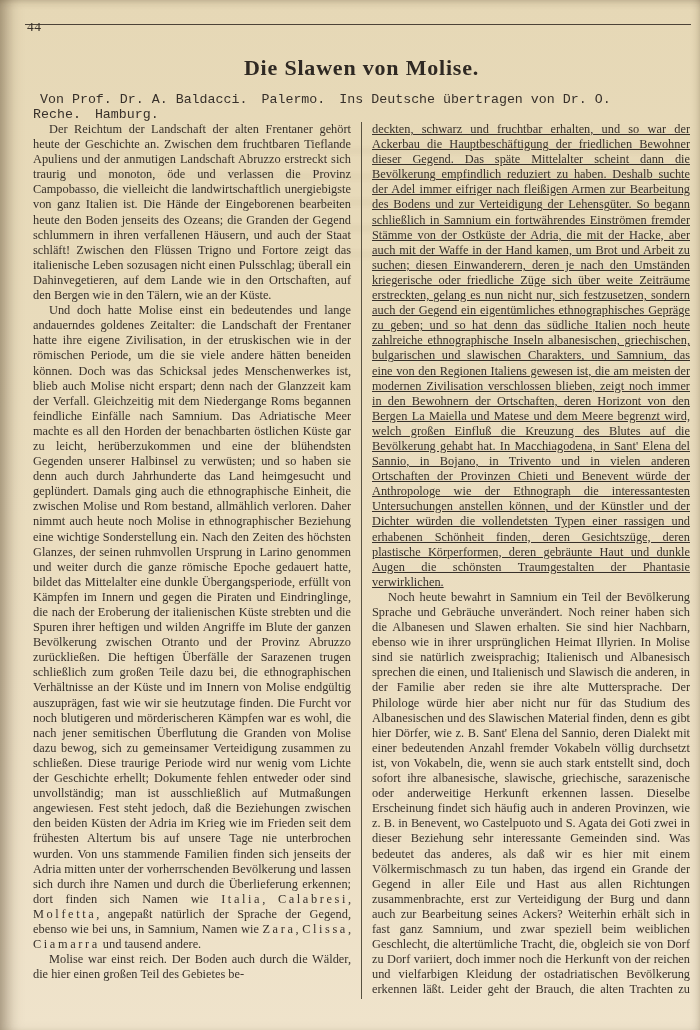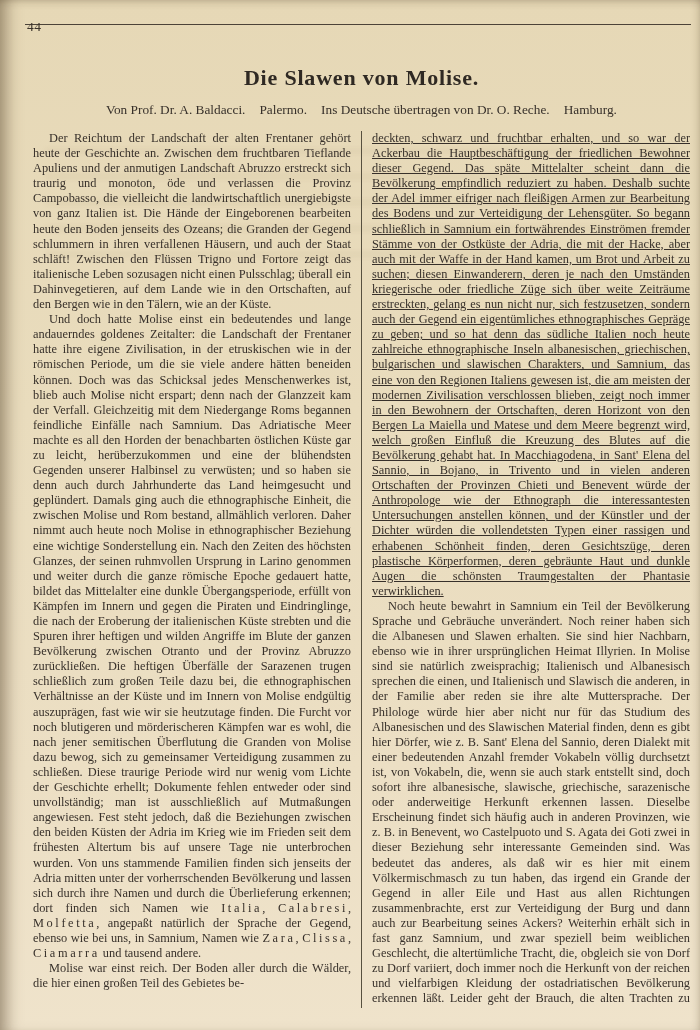--- a/index.html
+++ b/index.html
@@ -29,32 +29,32 @@
     font-size:13.5px;letter-spacing:.6px;color:#3b332b;
     text-align:right;
   }
   .hdr .pn{position:absolute;left:-6px;top:19px;}
   .header-rule{
     border:none;border-top:1.7px solid #4c4338;
     margin:5px 0 0 -8px;width:666px;
   }
   h1.title{
     position:relative;z-index:1;
-    margin:40px 0 0;text-align:center;
+    margin:30px 0 0;text-align:center;
     font-size:22px;font-weight:bold;letter-spacing:.8px;color:#2f2923;
   }
   .byline{
     position:relative;z-index:1;
-    margin:11px 0 0;text-align:center;
-    font-size:13.3px;color:#37302a;
+    margin:11px 0 0;
+    font-size:13.3px;color:#37302a;font-family:Liberation Mono, monospace;
   }
   .byline span{margin:0 7px;}
   .columns{
     position:relative;z-index:1;
-    display:flex;margin-top:13px;
+    display:flex;
     height:877px;overflow:hidden;
   }
   .col{
     width:318px;flex:0 0 318px;
     font-size:12.35px;line-height:15.1px;
     text-align:justify;color:#37302a;
   }
   .col-divider{
     flex:0 0 1px;width:1px;margin:0 10px;
     background:#57503f;
@@ -75,21 +75,21 @@
   <hr class="header-rule">
 
   <h1 class="title">Die Slawen von Molise.</h1>
 
   <p class="byline" id="byline"><span>Von Prof. Dr. A. Baldacci.</span><span>Palermo.</span><span>Ins Deutsche übertragen von Dr. O. Reche.</span><span>Hamburg.</span></p>
 
   <main class="columns">
     <section class="col" id="col-left">
         <p class="para">Der Reichtum der Landschaft der alten Frentaner gehört heute der Geschichte an.  Zwischen dem fruchtbaren Tieflande Apuliens und der anmutigen Landschaft Abruzzo erstreckt sich traurig und monoton, öde und verlassen die Provinz Campobasso, die vielleicht die landwirtschaftlich unergiebigste von ganz Italien ist.  Die Hände der Eingeborenen bearbeiten heute den Boden jenseits des Ozeans; die Granden der Gegend schlummern in ihren verfallenen Häusern, und auch der Staat schläft! Zwischen den Flüssen Trigno und Fortore zeigt das italienische Leben sozusagen nicht einen Pulsschlag; überall ein Dahinvegetieren, auf dem Lande wie in den Ortschaften, auf den Bergen wie in den Tälern, wie an der Küste.</p>
         <p class="para">Und doch hatte Molise einst ein bedeutendes und lange andauerndes goldenes Zeitalter: die Landschaft der Frentaner hatte ihre eigene Zivilisation, in der etruskischen wie in der römischen Periode, um die sie viele andere hätten beneiden können.  Doch was das Schicksal jedes Menschenwerkes ist, blieb auch Molise nicht erspart; denn nach der Glanzzeit kam der Verfall.  Gleichzeitig mit dem Niedergange Roms begannen feindliche Einfälle nach Samnium.  Das Adriatische Meer machte es all den Horden der benachbarten östlichen Küste gar zu leicht, herüberzukommen und eine der blühendsten Gegenden unserer Halbinsel zu verwüsten; und so haben sie denn auch durch Jahrhunderte das Land heimgesucht und geplündert.  Damals ging auch die ethnographische Einheit, die zwischen Molise und Rom bestand, allmählich verloren.  Daher nimmt auch heute noch Molise in ethnographischer Beziehung eine wichtige Sonderstellung ein. Nach den Zeiten des höchsten Glanzes, der seinen ruhmvollen Ursprung in Larino genommen und weiter durch die ganze römische Epoche gedauert hatte, bildet das Mittelalter eine dunkle Übergangsperiode, erfüllt von Kämpfen im Innern und gegen die Piraten und Eindringlinge, die nach der Eroberung der italienischen Küste strebten und die Spuren ihrer heftigen und wilden Angriffe im Blute der ganzen Bevölkerung zwischen Otranto und der Provinz Abruzzo zurückließen.  Die heftigen Überfälle der Sarazenen trugen schließlich zum großen Teile dazu bei, die ethnographischen Verhältnisse an der Küste und im Innern von Molise endgültig auszuprägen, fast wie wir sie heutzutage finden.  Die Furcht vor noch blutigeren und mörderischeren Kämpfen war es wohl, die nach jener semitischen Überflutung die Granden von Molise dazu bewog, sich zu gemeinsamer Verteidigung zusammen zu schließen.  Diese traurige Periode wird nur wenig vom Lichte der Geschichte erhellt; Dokumente fehlen entweder oder sind unvollständig; man ist ausschließlich auf Mutmaßungen angewiesen. Fest steht jedoch, daß die Beziehungen zwischen den beiden Küsten der Adria im Krieg wie im Frieden seit dem frühesten Altertum bis auf unsere Tage nie unterbrochen wurden.  Von uns stammende Familien finden sich jenseits der Adria mitten unter der vorherrschenden Bevölkerung und lassen sich durch ihre Namen und durch die Überlieferung erkennen; dort finden sich Namen wie <span class="sperr">Italia</span>, <span class="sperr">Calabresi</span>, <span class="sperr">Molfetta</span>, angepaßt natürlich der Sprache der Gegend, ebenso wie bei uns, in Samnium, Namen wie <span class="sperr">Zara</span>, <span class="sperr">Clissa</span>, <span class="sperr">Ciamarra</span> und tausend andere.</p>
-        <p class="para">Molise war einst reich.  Der Boden aller durch die Wälder, die hier einen großen Teil des Gebietes be-</p>
+        <p class="para">Molise war einst reich.  Der Boden auch durch die Wälder, die hier einen großen Teil des Gebietes be-</p>
       </section>
     <div class="col-divider"></div>
     <section class="col" id="col-right">
         <p class="para no-indent">deckten, schwarz und fruchtbar erhalten, und so war der Ackerbau die Hauptbeschäftigung der friedlichen Bewohner dieser Gegend.  Das späte Mittelalter scheint dann die Bevölkerung empfindlich reduziert zu haben. Deshalb suchte der Adel immer eifriger nach fleißigen Armen zur Bearbeitung des Bodens und zur Verteidigung der Lehensgüter.  So begann schließlich in Samnium ein fortwährendes Einströmen fremder Stämme von der Ostküste der Adria, die mit der Hacke, aber auch mit der Waffe in der Hand kamen, um Brot und Arbeit zu suchen; diesen Einwanderern, deren je nach den Umständen kriegerische oder friedliche Züge sich über weite Zeiträume erstreckten, gelang es nun nicht nur, sich festzusetzen, sondern auch der Gegend ein eigentümliches ethnographisches Gepräge zu geben; und so hat denn das südliche Italien noch heute zahlreiche ethnographische Inseln albanesischen, griechischen, bulgarischen und slawischen Charakters, und Samnium, das eine von den Regionen Italiens gewesen ist, die am meisten der modernen Zivilisation verschlossen blieben, zeigt noch immer in den Bewohnern der Ortschaften, deren Horizont von den Bergen La Maiella und Matese und dem Meere begrenzt wird, welch großen Einfluß die Kreuzung des Blutes auf die Bevölkerung gehabt hat.  In Macchiagodena, in Sant' Elena del Sannio, in Bojano, in Trivento und in vielen anderen Ortschaften der Provinzen Chieti und Benevent würde der Anthropologe wie der Ethnograph die interessantesten Untersuchungen anstellen können, und der Künstler und der Dichter würden die vollendetsten Typen einer rassigen und erhabenen Schönheit finden, deren Gesichtszüge, deren plastische Körperformen, deren gebräunte Haut und dunkle Augen die schönsten Traumgestalten der Phantasie verwirklichen.</p>
         <p class="para">Noch heute bewahrt in Samnium ein Teil der Bevölkerung Sprache und Gebräuche unverändert.  Noch reiner haben sich die Albanesen und Slawen erhalten. Sie sind hier Nachbarn, ebenso wie in ihrer ursprünglichen Heimat Illyrien.  In Molise sind sie natürlich zweisprachig; Italienisch und Albanesisch sprechen die einen, und Italienisch und Slawisch die anderen, in der Familie aber reden sie ihre alte Muttersprache.  Der Philologe würde hier aber nicht nur für das Studium des Albanesischen und des Slawischen Material finden, denn es gibt hier Dörfer, wie z. B. Sant' Elena del Sannio, deren Dialekt mit einer bedeutenden Anzahl fremder Vokabeln völlig durchsetzt ist, von Vokabeln, die, wenn sie auch stark entstellt sind, doch sofort ihre albanesische, slawische, griechische, sarazenische oder anderweitige Herkunft erkennen lassen.  Dieselbe Erscheinung findet sich häufig auch in anderen Provinzen, wie z. B. in Benevent, wo Castelpuoto und S. Agata dei Goti zwei in dieser Beziehung sehr interessante Gemeinden sind.  Was bedeutet das anderes, als daß wir es hier mit einem Völkermischmasch zu tun haben, das irgend ein Grande der Gegend in aller Eile und Hast aus allen Richtungen zusammenbrachte, erst zur Verteidigung der Burg und dann auch zur Bearbeitung seines Ackers?  Weiterhin erhält sich in fast ganz Samnium, und zwar speziell beim weiblichen Geschlecht, die altertümliche Tracht, die, obgleich sie von Dorf zu Dorf variiert, doch immer noch die Herkunft von der reichen und vielfarbigen Kleidung der ostadriatischen Bevölkerung erkennen läßt.  Leider geht der Brauch, die alten Trachten zu tragen, von Tag zu Tag zurück, und bald wird er ganz erloschen sein, so</p>
       </section>
   </main>
 
 </div>
 

